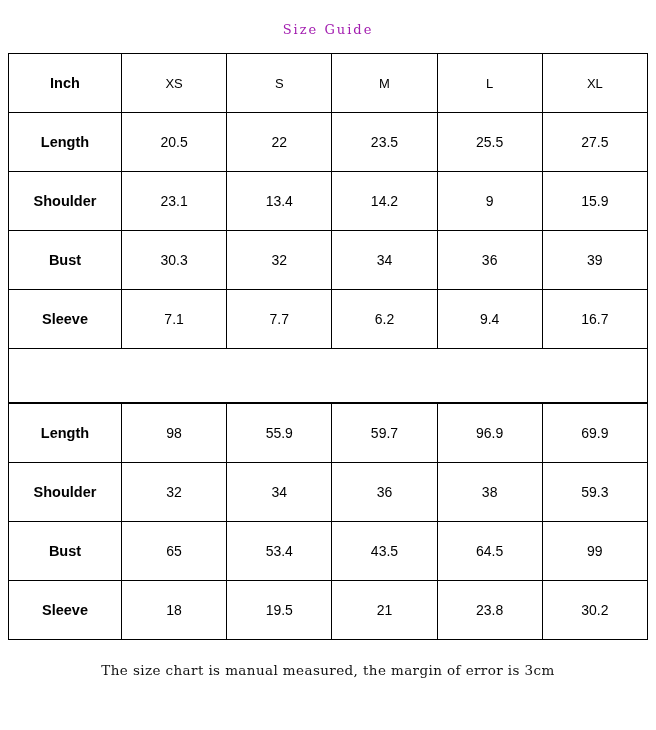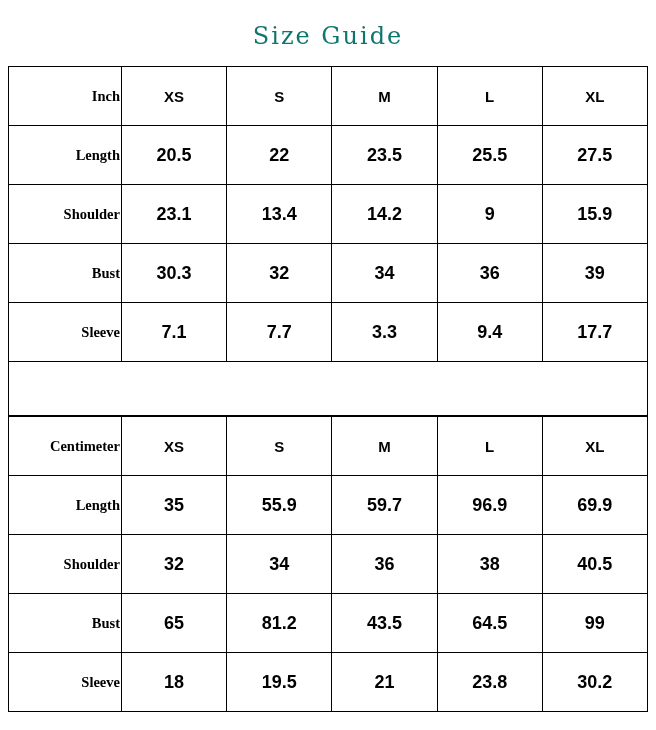--- a/index.html
+++ b/index.html
@@ -16,52 +16,50 @@
   }
   .page {
     position: relative;
     width: 656px;
     height: 730px;
     box-sizing: border-box;
   }
   .title {
     text-align: center;
     font-family: "DejaVu Serif", serif;
-    font-size: 24px;
+    font-size: 13px;
     letter-spacing: 2px;
-    color: #0f766e;
+    color: #a21caf;
     padding-top: 22px;
     padding-bottom: 16px;
     font-weight: 400;
   }
   table.size-table {
     border-collapse: collapse;
     width: 640px;
     margin: 0 auto;
     table-layout: fixed;
   }
   table.size-table td {
     border: 1px solid #000000;
     height: 56px;
     text-align: center;
     vertical-align: middle;
-    font-size: 18px;
+    font-size: 14px;
     color: #000000;
-    font-weight: bold;
   }
   table.size-table td.rowhead {
     font-weight: bold;
     font-size: 14.5px;
     width: 110px;
-    text-align: right;
-    font-family: Liberation Serif, serif;
+    text-align: center;
   }
   table.size-table td.colhead {
-    font-weight: bold;
-    font-size: 15px;
+    font-weight: normal;
+    font-size: 13px;
   }
   .gap-block {
     width: 640px;
     margin: 0 auto;
     height: 54px;
     border-left: 1px solid #000000;
     border-right: 1px solid #000000;
     border-bottom: 1px solid #000000;
     box-sizing: border-box;
   }
@@ -116,61 +114,53 @@
         <td>30.3</td>
         <td>32</td>
         <td>34</td>
         <td>36</td>
         <td>39</td>
       </tr>
       <tr>
         <td class="rowhead">Sleeve</td>
         <td>7.1</td>
         <td>7.7</td>
-        <td>3.3</td>
+        <td>6.2</td>
         <td>9.4</td>
-        <td>17.7</td>
+        <td>16.7</td>
       </tr>
     </tbody>
       </table>
   </div>
 
   <div class="gap-block"></div>
 
   <div class="tbl-wrap-bottom">
     <table class="size-table">
       <tbody>
-          <tr>
-        <td class="rowhead">Centimeter</td>
-        <td class="colhead">XS</td>
-        <td class="colhead">S</td>
-        <td class="colhead">M</td>
-        <td class="colhead">L</td>
-        <td class="colhead">XL</td>
-      </tr>
       <tr>
         <td class="rowhead">Length</td>
-        <td>35</td>
+        <td>98</td>
         <td>55.9</td>
         <td>59.7</td>
         <td>96.9</td>
         <td>69.9</td>
       </tr>
       <tr>
         <td class="rowhead">Shoulder</td>
         <td>32</td>
         <td>34</td>
         <td>36</td>
         <td>38</td>
-        <td>40.5</td>
+        <td>59.3</td>
       </tr>
       <tr>
         <td class="rowhead">Bust</td>
         <td>65</td>
-        <td>81.2</td>
+        <td>53.4</td>
         <td>43.5</td>
         <td>64.5</td>
         <td>99</td>
       </tr>
       <tr>
         <td class="rowhead">Sleeve</td>
         <td>18</td>
         <td>19.5</td>
         <td>21</td>
         <td>23.8</td>

